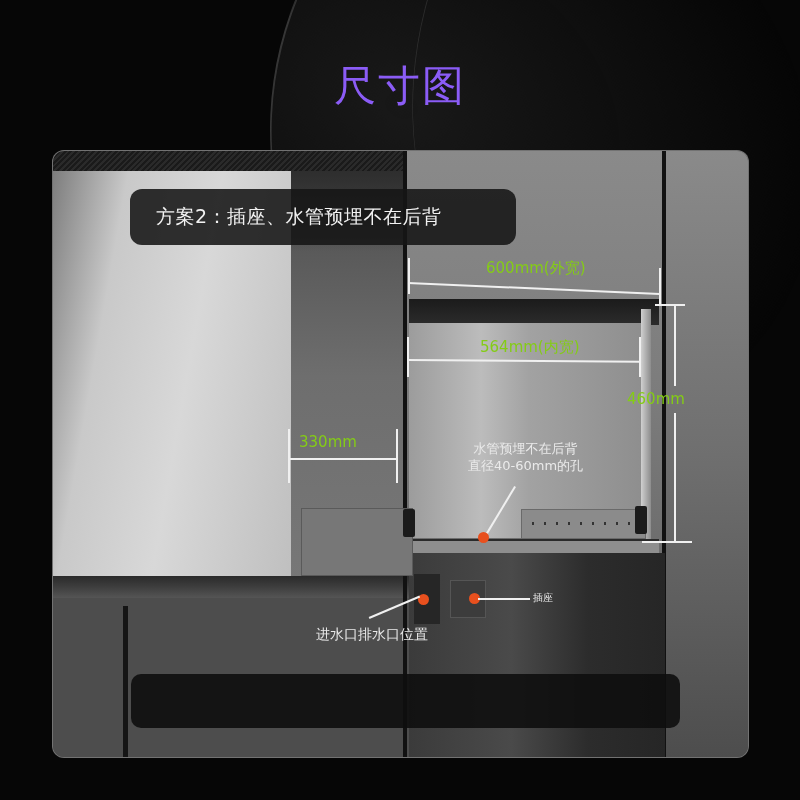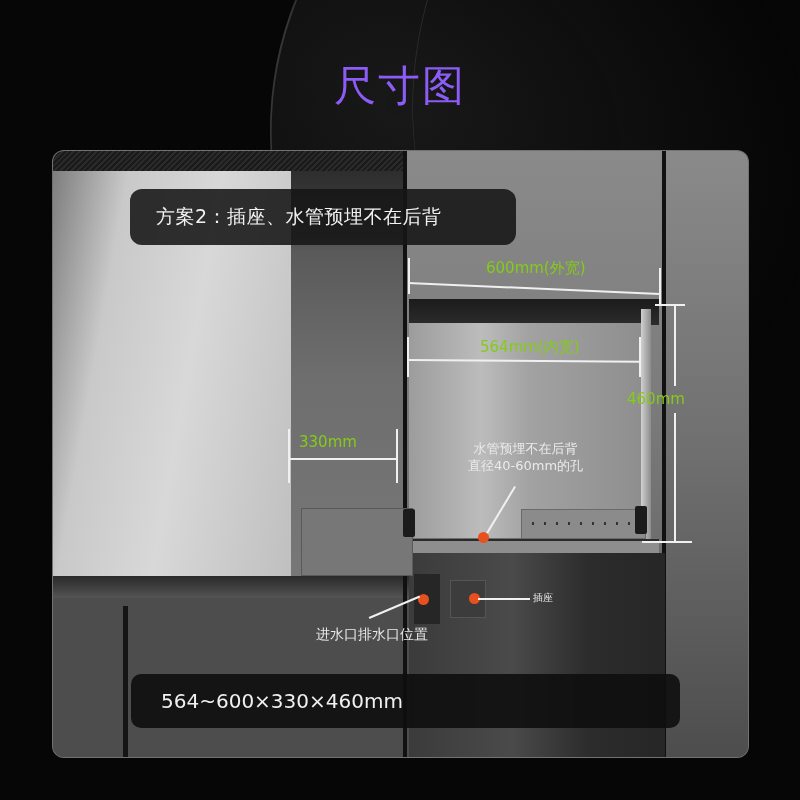--- a/index.html
+++ b/index.html
@@ -197,14 +197,13 @@
 
 <div class="dot" style="left:418px; top:594px; background:#e8501e;"></div>
 <div class="leader" style="left:369px; top:617px; width:55px; transform:rotate(-23deg);"></div>
 <div class="note" style="left:316px; top:626px; font-size:14px;">进水口排水口位置</div>
 
 <div class="dot" style="left:469px; top:593px; background:#e8501e;"></div>
 <div class="leader" style="left:478px; top:598px; width:52px;"></div>
 <div class="note" style="left:533px; top:589px; font-size:10px;">插座</div>
 
 <div class="spec-pill">
-  <span>564~600×330×460mm</span>
 </div>
 
 </body></html>

